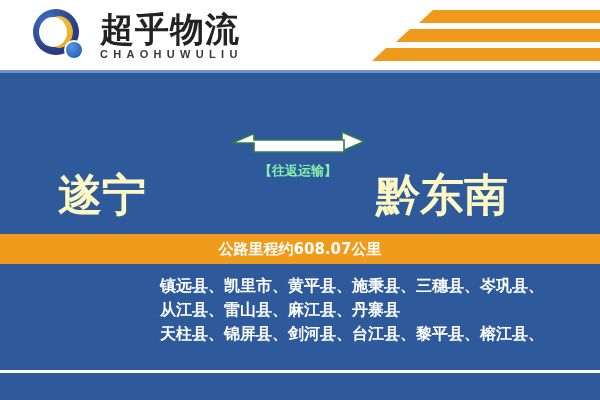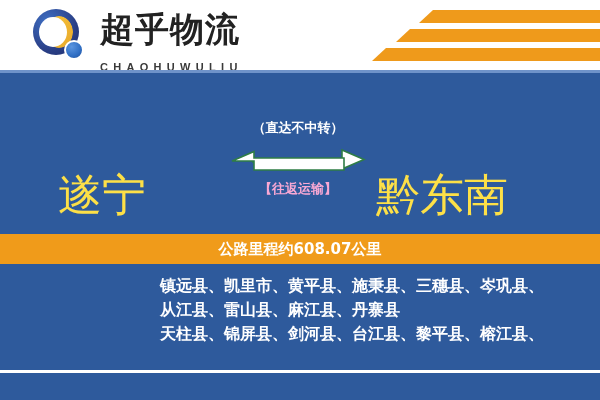--- a/index.html
+++ b/index.html
@@ -83,21 +83,21 @@
     letter-spacing: 1px;
     line-height: 38px;
     white-space: nowrap;
   }
   .brand-en {
     font-family: "Liberation Sans", sans-serif;
     font-size: 11px;
     font-weight: bold;
     color: #3a3a3a;
     letter-spacing: 5.3px;
-    margin-top: 13px;
+    margin-top: 0;
     white-space: nowrap;
   }
   .stripes {
     position: absolute;
     right: 0; top: 8px;
     width: 280px; height: 58px;
   }
   .stripe {
     position: absolute;
     right: 0;
@@ -120,22 +120,22 @@
     position: absolute;
     left: 0; top: 73px;
     width: 600px; height: 159px;
     background: #2e5a9c;
   }
   .city {
     position: absolute;
     top: 122px;
     font-family: "DejaVu Sans", sans-serif;
     font-size: 44px;
-    font-weight: normal;
-    color: #fde047;
+    font-weight: bold;
+    color: #fef9c3;
     line-height: 1;
     transform: translateY(-50%);
     white-space: nowrap;
     text-align: right;
   }
   .city.origin { left: 58px; }
   .city.dest   { left: 376px; }
 
   .mid {
     position: absolute;
@@ -152,21 +152,21 @@
   }
   .arrow-wrap {
     position: relative;
     width: 136px; height: 34px;
     margin: 5px auto 4px auto;
   }
   .mid-bottom {
     font-family: Liberation Serif, serif;
     font-size: 13px;
     font-weight: bold;
-    color: #f9a8d4;
+    color: #86efac;
     white-space: nowrap;
   }
 
   
   .infobar {
     position: absolute;
     left: 0; top: 232px;
     width: 600px; height: 32px;
     background: #f09b1a;
     display: flex;
@@ -236,21 +236,20 @@
       <div class="stripe s2"></div>
       <div class="stripe s3"></div>
     </div>
   </div>
   <div class="header-rule"></div>
 
   <div class="route">
     <div class="city origin">遂宁</div>
 
     <div class="mid">
-      <div class="mid-top">（直达不中转）</div>
 
       <div class="arrow-wrap">
         <svg width="136" height="34" viewBox="0 0 136 34">
 
           <polygon points="22,20 112,20 112,8 134,17.5 112,27 112,20" fill="#ffffff" stroke="#2f7d46" stroke-width="1.6"></polygon>
 
           <polygon points="2,19 24,9.5 24,16 114,16 114,28 24,28 24,19" fill="#ffffff" stroke="#2f7d46" stroke-width="1.6"></polygon>
         </svg>
       </div>
 

